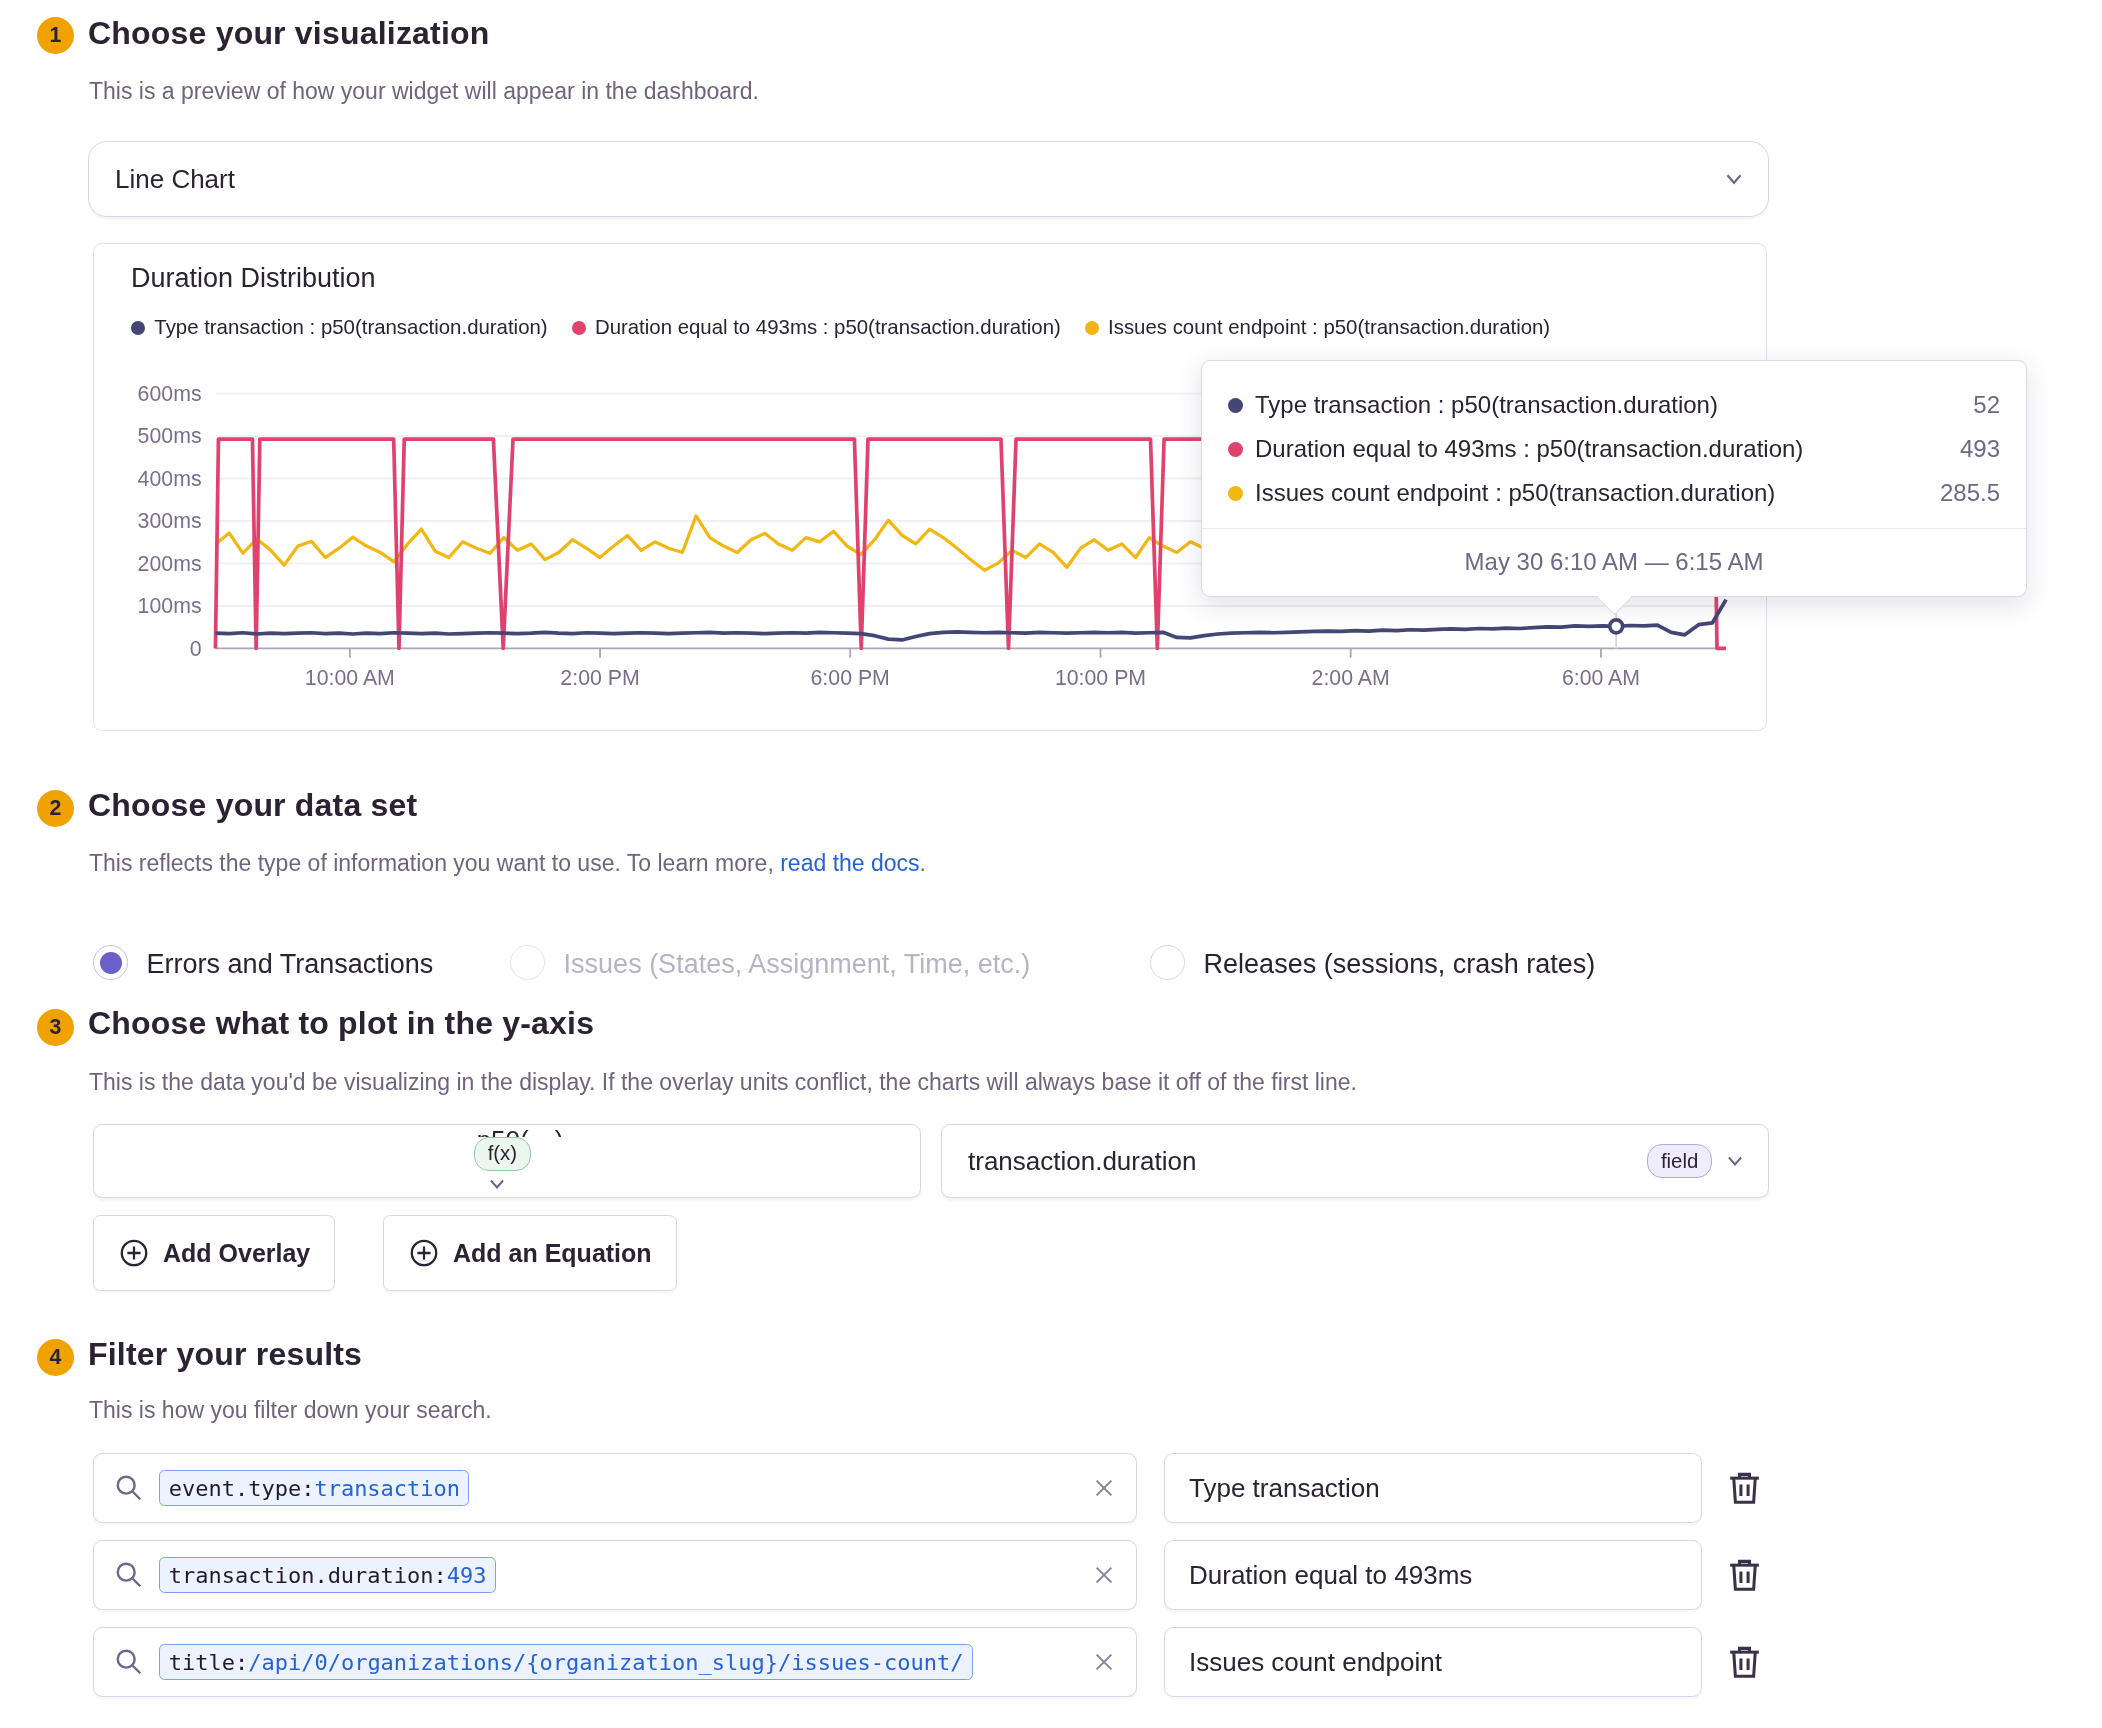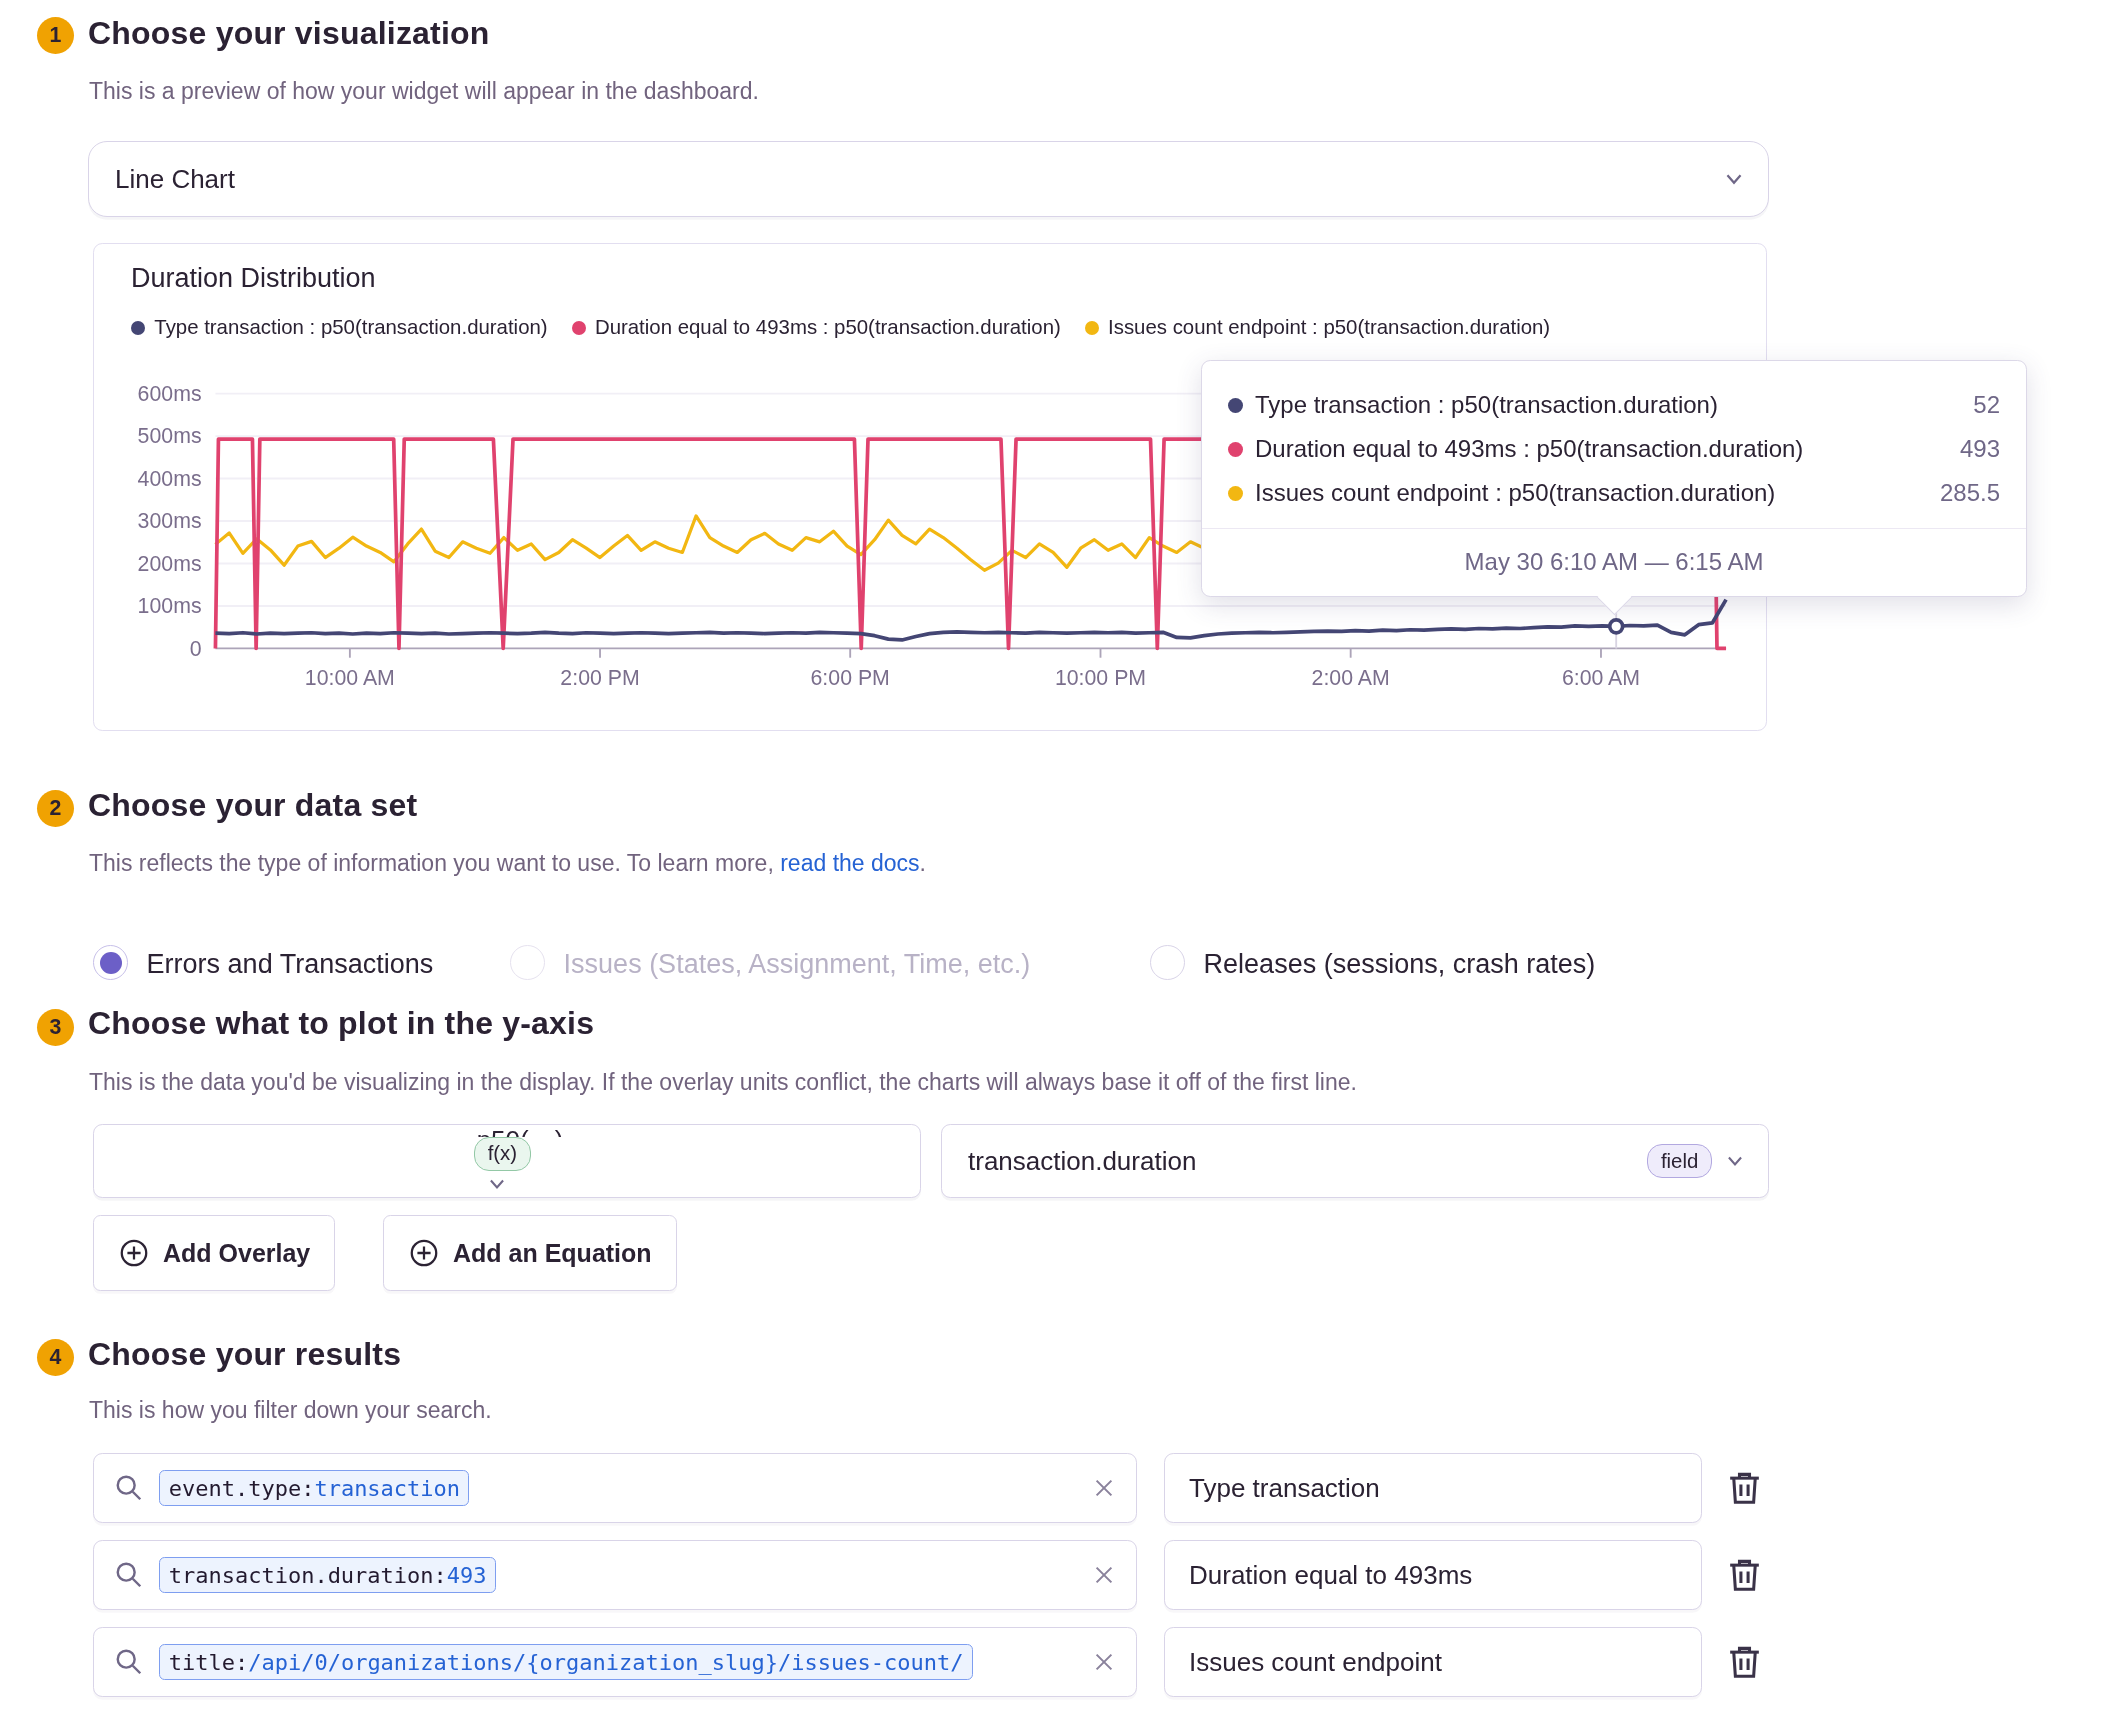--- a/index.html
+++ b/index.html
@@ -211,21 +211,21 @@
   </div>
   <div class="btn" style="left:357px;top:1215px;margin-left:26px;">
     <svg width="32" height="32" viewBox="0 0 34 34">
         <circle cx="17" cy="17" r="13" fill="none" stroke="#2b2233" stroke-width="2.4"></circle>
         <path d="M17 10v14M10 17h14" stroke="#2b2233" stroke-width="2.4"></path>
       </svg>
     <span>Add an Equation</span>
   </div>
 
   <span class="sec-badge" style="left:37px;top:1339px;">4</span>
-  <div class="sec-title" style="left:88px;top:1336px;">Choose your results</div>
+  <div class="sec-title" style="left:88px;top:1336px;">Filter your results</div>
   <div class="sec-sub" style="left:89px;top:1397px;">This is how you filter down your search.</div>
 
   <div class="searchbox" style="left:93px;top:1453px;">
     <svg class="mag" width="30" height="30" viewBox="0 0 32 32">
         <circle cx="13" cy="13" r="9" fill="none" stroke="#6f6787" stroke-width="2.6"></circle>
         <path d="M20 20l8 8" stroke="#6f6787" stroke-width="2.6"></path>
       </svg>
     <span class="token"><span class="tkey">event.type:</span><span class="tval">transaction</span></span>
     <svg class="clear-x" width="24" height="24" viewBox="0 0 26 26">
         <path d="M5 5l16 16M21 5L5 21" stroke="#8a829c" stroke-width="2.2"></path>

